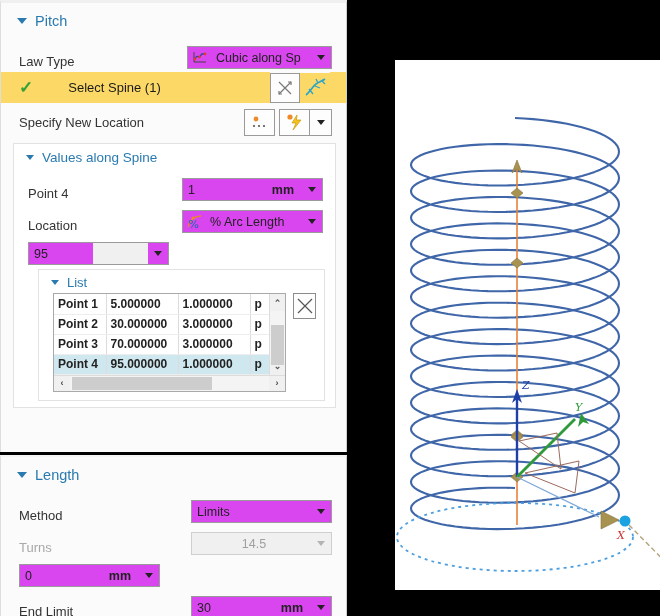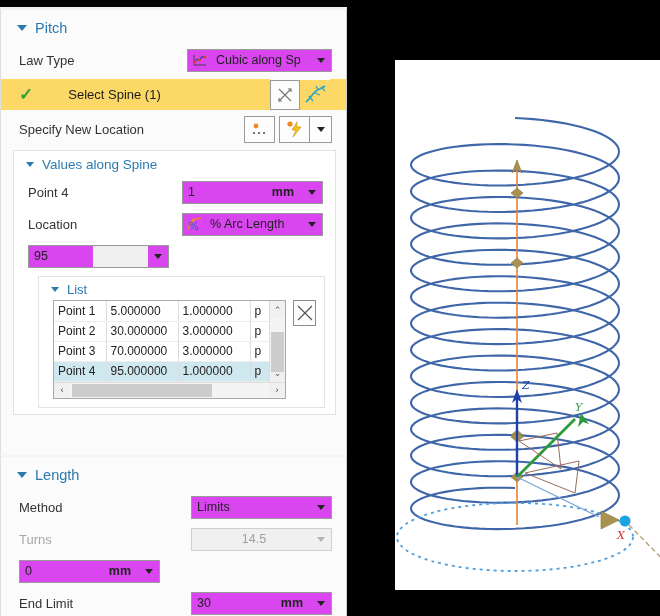--- a/index.html
+++ b/index.html
@@ -10,33 +10,33 @@
     font-family: "Liberation Sans", sans-serif;
     overflow: hidden;
   }
   #root { position: relative; width: 660px; height: 616px; background: #000; }
 
   
   .panel {
     position: absolute; left: 0; background: #fbfbfb;
     border-left: 1px solid #dedede; border-right: 1px solid #cfcfcf;
   }
-  #pitch-panel { top: 7px; width: 347px; height: 452px; border-top: 3px solid #f0f0f0; }
+  #pitch-panel { top: 0; width: 347px; height: 452px; border-top: 3px solid #f0f0f0; }
   #length-panel { top: 455px; width: 347px; height: 161px; border-top: 2px solid #f4f4f4; }
 
   .grp-header {
     display: flex; align-items: center; gap: 8px;
     color: #2a7ab0; font-size: 14.5px; padding: 10px 0 8px 16px;
   }
   .caret { width: 0; height: 0; border-left: 5px solid transparent;
            border-right: 5px solid transparent; border-top: 6px solid #2a7ab0; }
   .caret-sm { width: 0; height: 0; border-left: 4px solid transparent;
            border-right: 4px solid transparent; border-top: 5px solid #2a7ab0; }
 
-  .row { display: flex; align-items: center; height: 32px; padding: 0 14px 0 18px; }
+  .row { display: flex; align-items: flex-end; height: 32px; padding: 0 14px 0 18px; }
   .row .lbl { font-size: 13px; color: #333; flex: 1; }
   .row.disabled .lbl { color: #a8a8a8; }
 
   
   .ctl {
     display: flex; align-items: center; height: 23px;
     border: 1px solid #9a9a9a; background: #d946ef; font-size: 12.5px; color: #222;
   }
   .ctl.dis { border-color: #cfcfcf; background: #f0f0f0; color: #a0a0a0; }
   .ctl .val { flex: 1; padding: 0 0 0 5px; white-space: nowrap; overflow: hidden; }
@@ -86,21 +86,21 @@
     border: 1px solid #e2e2e2; padding-bottom: 6px;
   }
   #values-group .grp-header { padding: 6px 0 4px 12px; font-size: 13.5px; }
   #values-group .row { padding: 0 12px 0 14px; }
 
   
   #list-group { margin: 4px 10px 0 24px; background: #fff; border: 1px solid #e2e2e2; }
   #list-group .grp-header { padding: 5px 0 3px 12px; font-size: 13px; }
 
   #list-body { display: flex; padding: 0 8px 8px 14px; gap: 7px; }
-  #table-wrap { border: 1px solid #a9a9a9; background: #fff; display: flex; flex-direction: column; width: 233px; }
+  #table-wrap { border: 1px solid #a9a9a9; background: #fff; display: flex; flex-direction: column; width: 233px; font-weight: bold; }
   #table-scrollrow { display: flex; }
   table.plist { border-collapse: collapse; width: 215px; table-layout: fixed; font-size: 12px; }
   table.plist td {
     border-right: 1px solid #dcdcdc; border-bottom: 1px solid #ededed;
     padding: 2px 4px; color: #222; height: 20px; white-space: nowrap; overflow: hidden;
   }
   table.plist tr.sel td { background: #cfe7ef; }
   table.plist td.c0 { width: 52px; }
   table.plist td.c1 { width: 72px; }
   table.plist td.c2 { width: 72px; }

